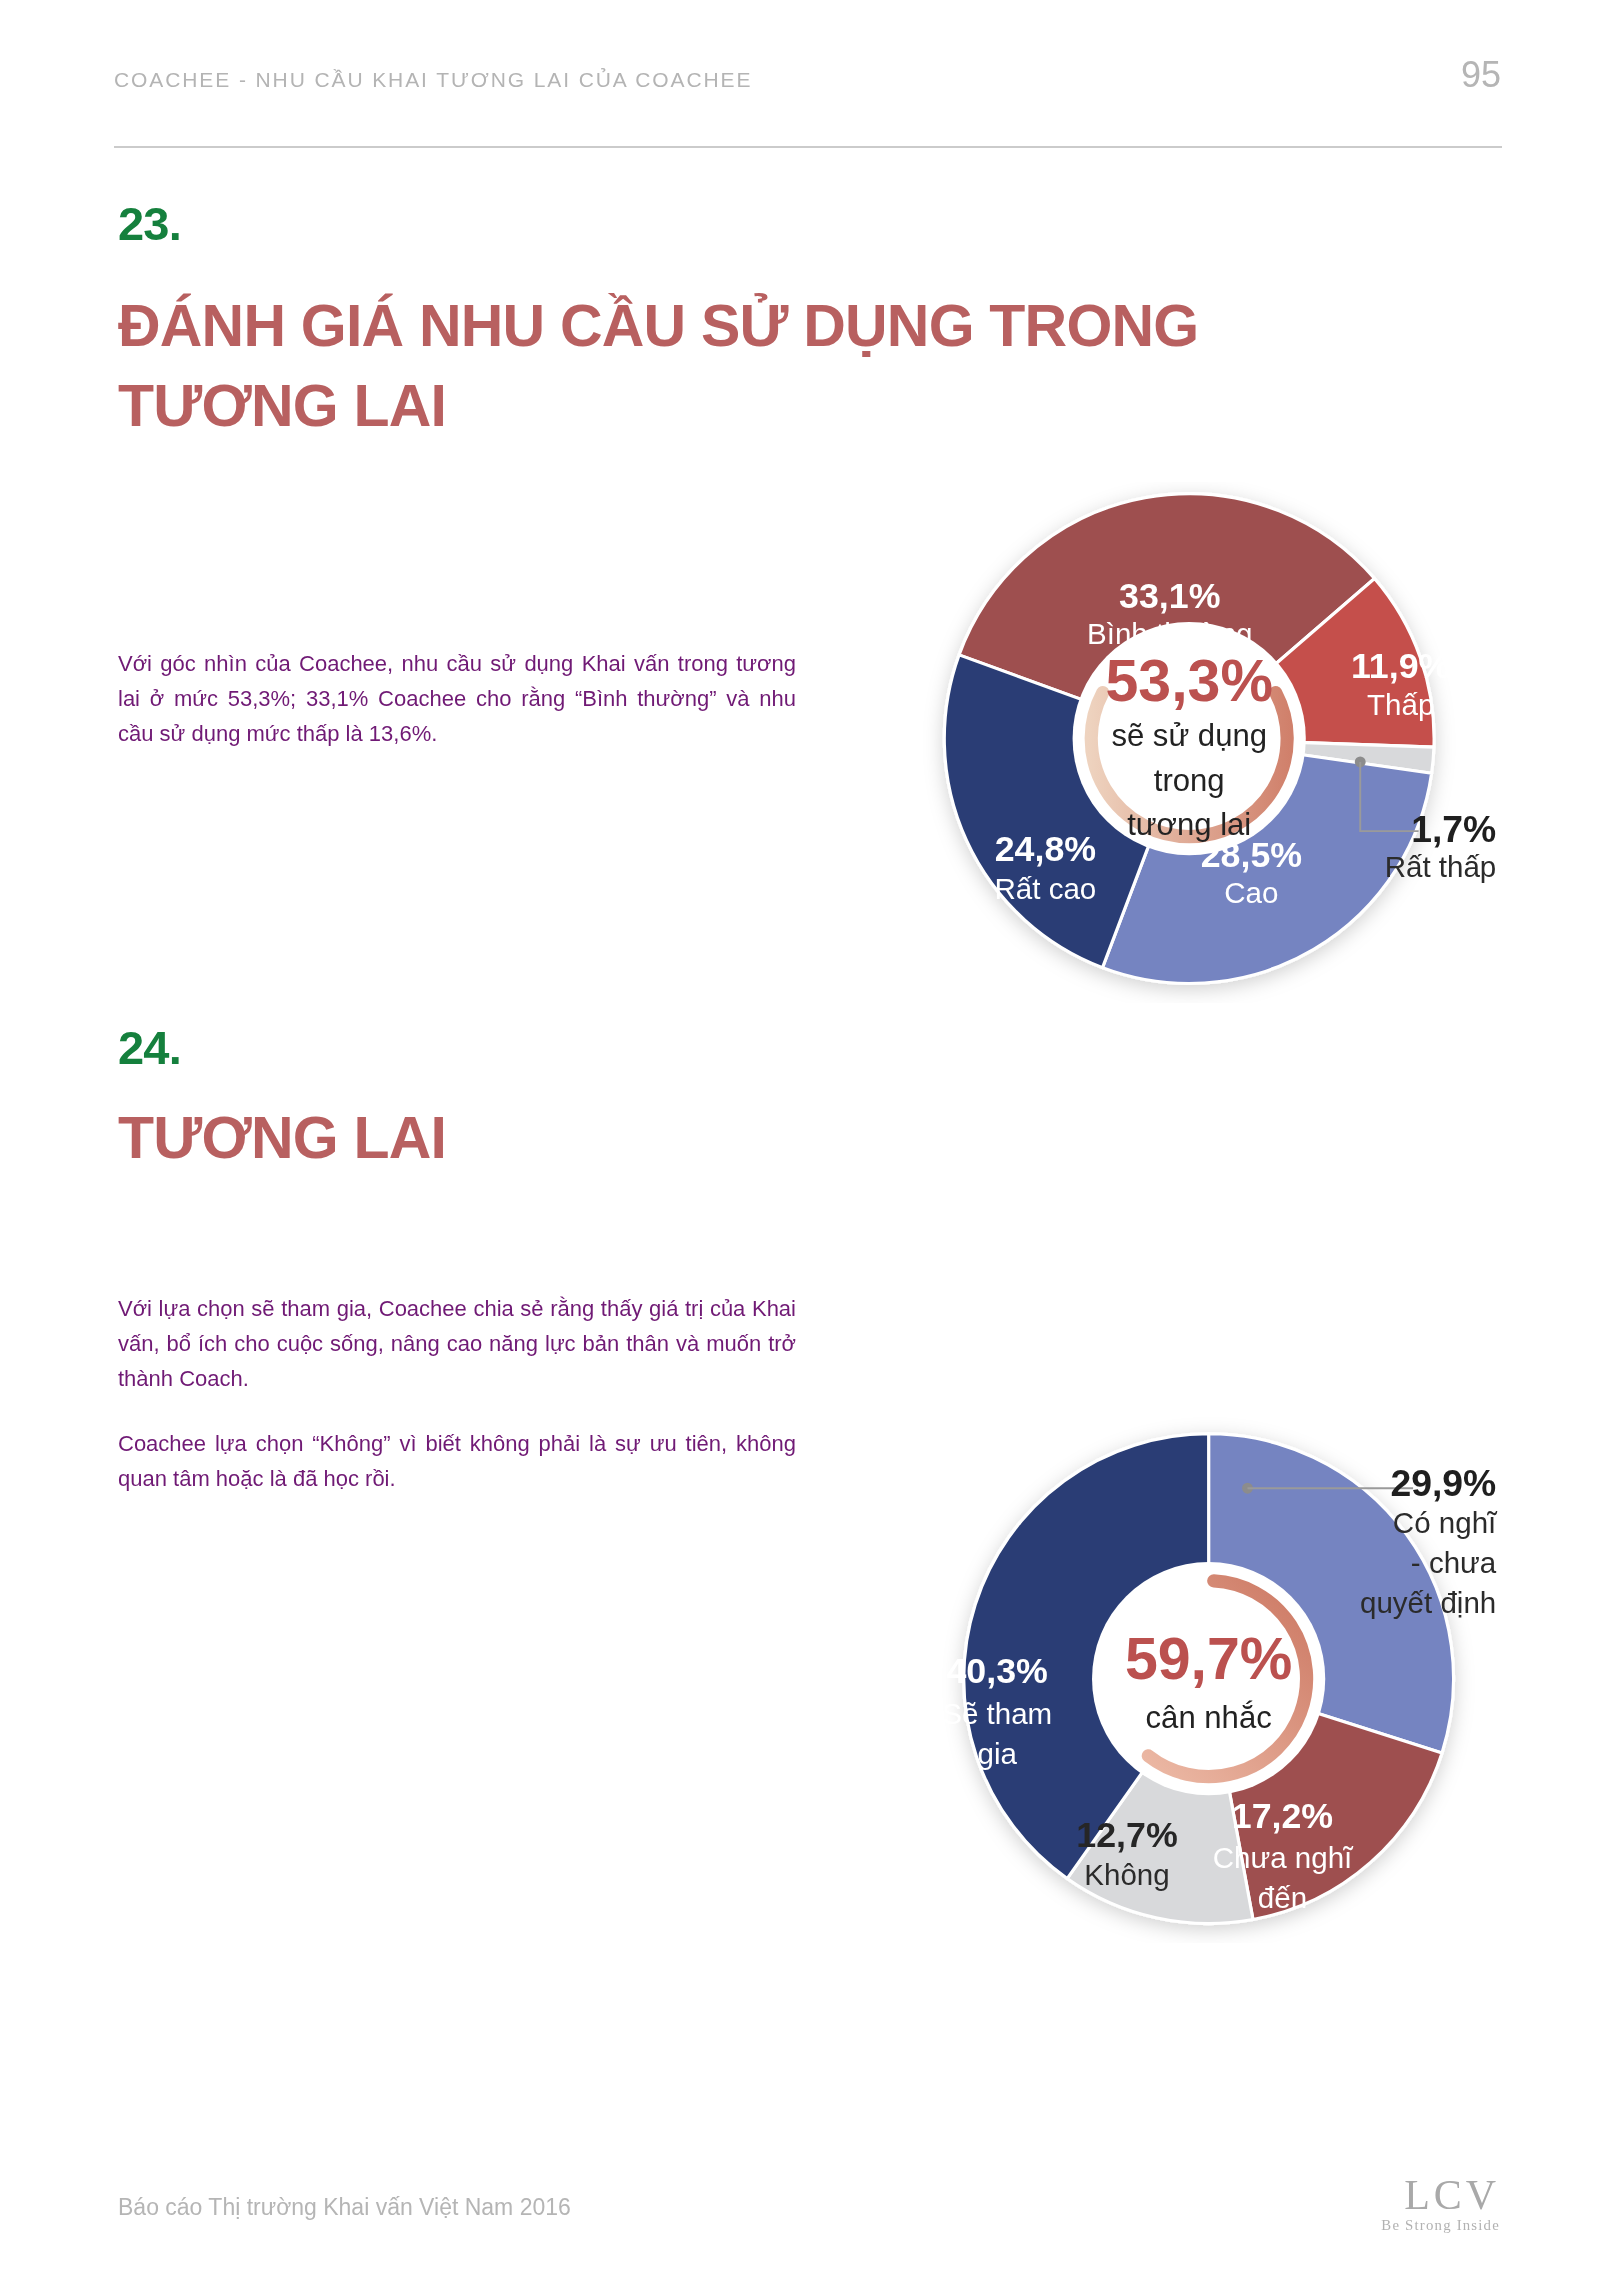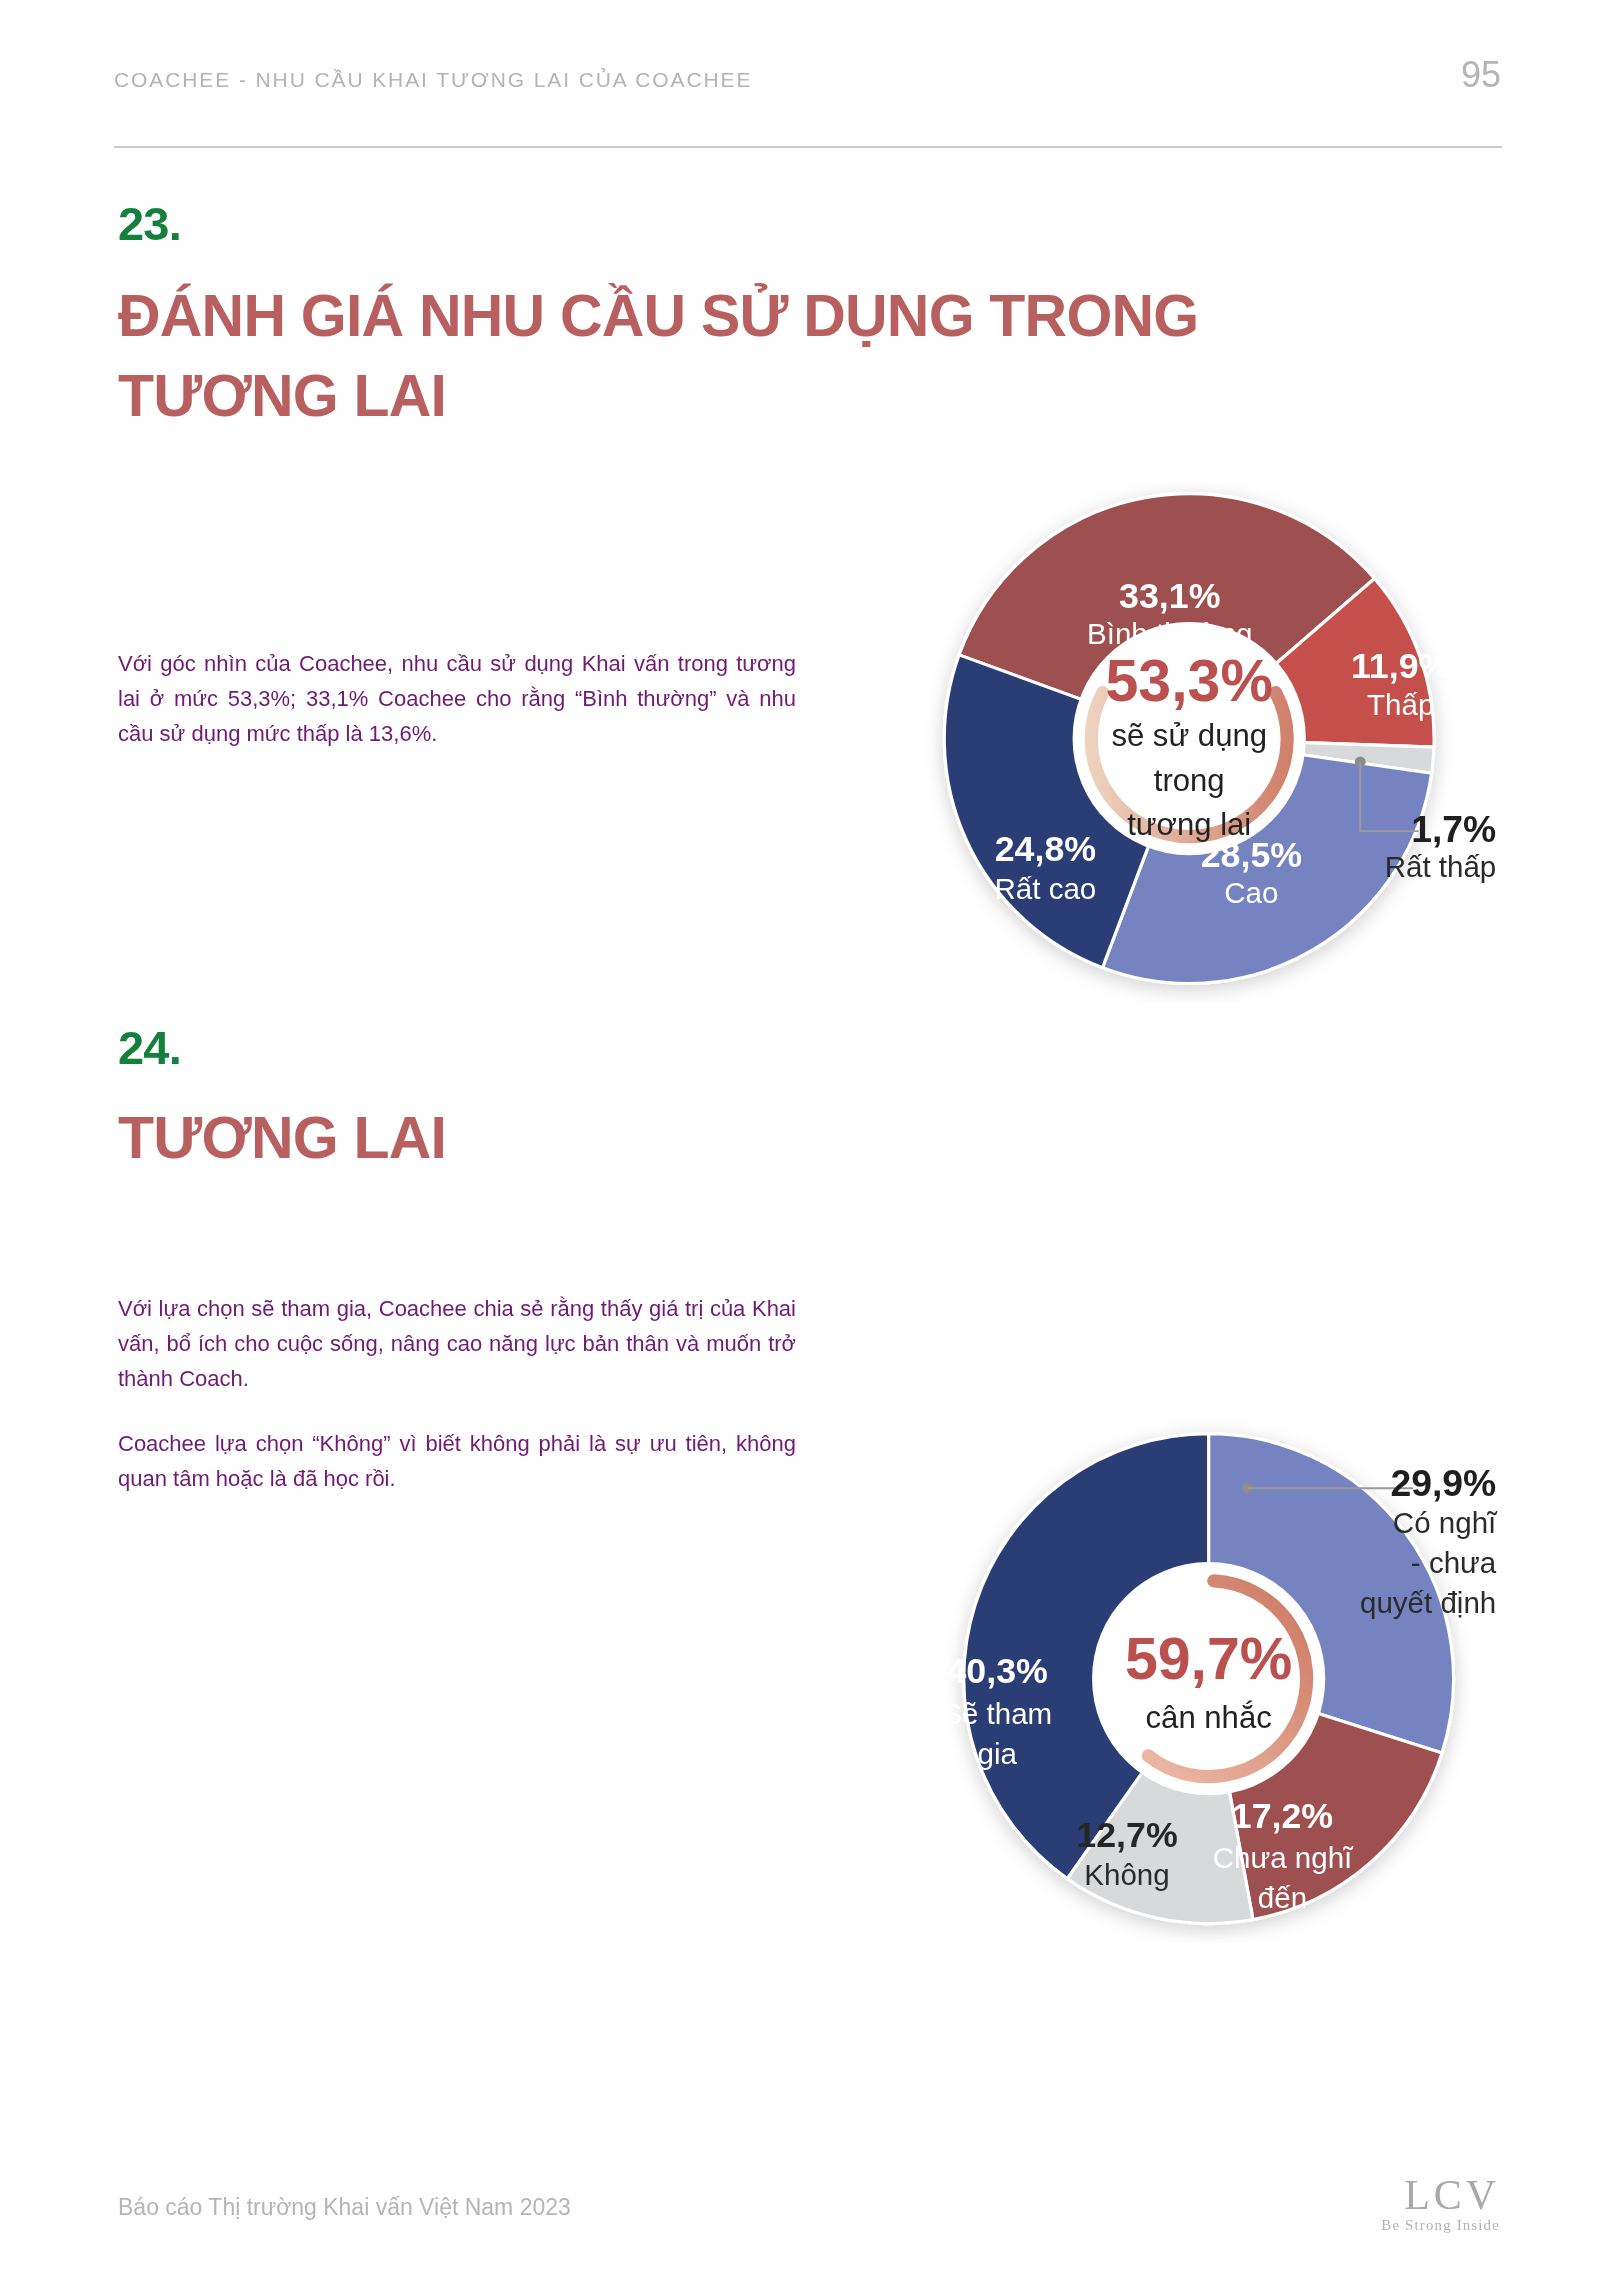--- a/index.html
+++ b/index.html
@@ -42,21 +42,21 @@
   .logo-tag{font-size:14.8px;letter-spacing:1.2px;color:#b2b2b2;}
 </style>
 </head>
 <body>
 
 <div class="abs hdr-title">COACHEE - NHU CẦU KHAI TƯƠNG LAI CỦA COACHEE</div>
 <div class="abs hdr-page">95</div>
 <div class="abs hdr-rule"></div>
 
 <div class="abs sec-num" style="left:118px;top:196px;">23.</div>
-<div class="abs sec-title" style="left:118px;top:276px;">
+<div class="abs sec-title" style="left:118px;top:286px;">
   <div>ĐÁNH GIÁ NHU CẦU SỬ DỤNG TRONG</div>
   <div>TƯƠNG LAI</div>
 </div>
 <div class="abs para" style="left:118px;top:647px;">
   <p>Với góc nhìn của Coachee, nhu cầu sử dụng Khai vấn trong tương lai ở mức 53,3%; 33,1% Coachee cho rằng “Bình thường” và nhu cầu sử dụng mức thấp là 13,6%.</p>
 </div>
 
 <svg class="abs" style="left:886px;top:482px;" width="730" height="521" viewBox="0 0 939 670">
   <defs>
     <linearGradient id="arc1" gradientUnits="userSpaceOnUse" x1="-130" y1="0" x2="130" y2="0">
@@ -145,18 +145,18 @@
 
     <circle cx="50" cy="-245" r="7" fill="#8c8c8c"></circle>
     <path class="callout-line" d="M50 -245 L263 -245"></path>
     <text class="callout-val" x="370" y="-235" text-anchor="end">29,9%</text>
     <text class="callout-name" x="370" y="-188" text-anchor="end">Có nghĩ</text>
     <text class="callout-name" x="370" y="-136" text-anchor="end">- chưa</text>
     <text class="callout-name" x="370" y="-84" text-anchor="end">quyết định</text>
   </g>
 </svg>
 
-<div class="abs ftr-text">Báo cáo Thị trường Khai vấn Việt Nam 2023</div>
+<div class="abs ftr-text">Báo cáo Thị trường Khai vấn Việt Nam 2016</div>
 <div class="abs logo">
   <div class="logo-main">LCV</div>
   <div class="logo-tag">Be Strong Inside</div>
 </div>
 
 
 </body></html>

